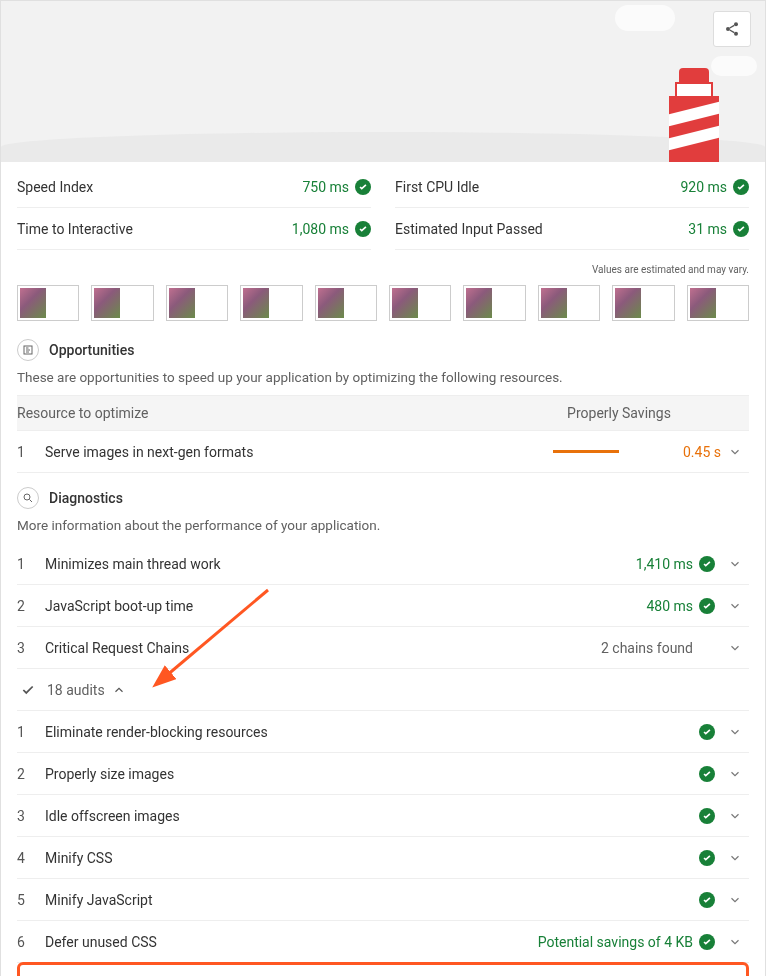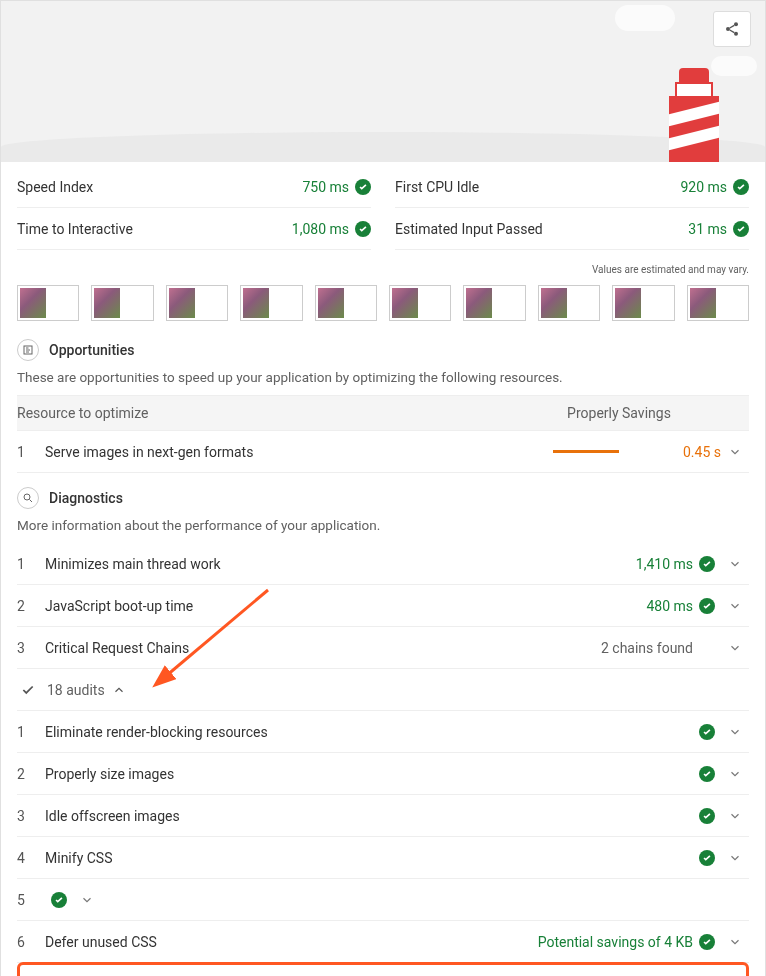--- a/index.html
+++ b/index.html
@@ -364,20 +364,21 @@
   </span></span>
     <span class="chevron">
     <svg width="14" height="14" viewBox="0 0 24 24" fill="none" stroke="#777" stroke-width="2">
             <path d="M6 9l6 6 6-6"></path>
           </svg>
   </span>
   </div>
   <div class="row ">
 
     <span class="num">5</span>
+    <span class="title">Minify JavaScript</span>
     <span class="value"></span>
     <span style="margin:0 6px"><span class="pass-dot">
     <svg viewBox="0 0 24 24" fill="none" stroke="#fff" stroke-width="4">
               <path d="M5 12l4 4L19 7"></path>
             </svg>
   </span></span>
     <span class="chevron">
     <svg width="14" height="14" viewBox="0 0 24 24" fill="none" stroke="#777" stroke-width="2">
             <path d="M6 9l6 6 6-6"></path>
           </svg>

